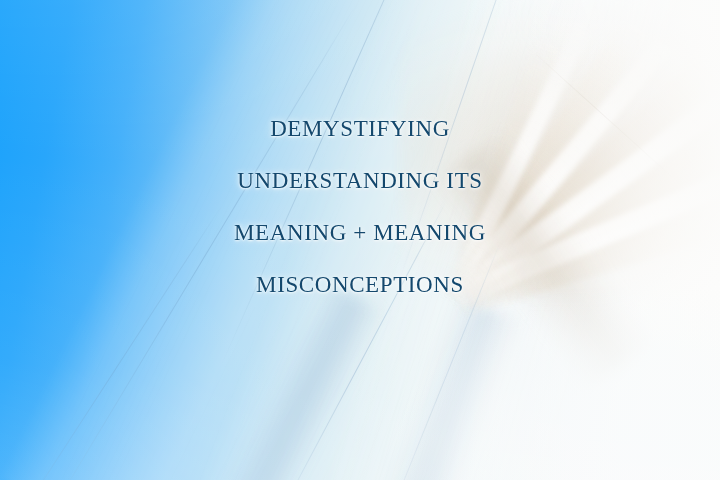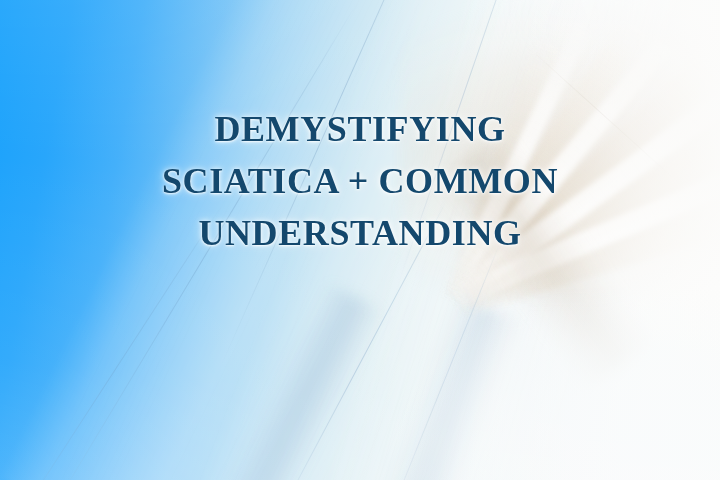--- a/index.html
+++ b/index.html
@@ -201,23 +201,23 @@
   
   .title-block {
     position: absolute;
     left: 0; right: 0;
     top: 103px;
     text-align: center;
     z-index: 30;
   }
   .title-line {
     display: block;
-    font-size: 36px;
+    font-size: 23px;
     line-height: 52px;
-    font-weight: bold;
+    font-weight: normal;
     letter-spacing: 0.6px;
     color: #14486d;
     white-space: nowrap;
     text-shadow:
       0 0 5px rgba(255,255,255,0.85),
       0 0 11px rgba(255,255,255,0.60),
       0 1px 2px rgba(255,255,255,0.80);
   }
 </style>
 </head>
@@ -256,17 +256,18 @@
   <div class="edge e5"></div>
   <div class="edge e6"></div>
   <div class="edge e7"></div>
 
   <div class="right-fade"></div>
   <div class="br-fade"></div>
   <div class="bg-vert"></div>
 
   <div class="title-block">
     <span class="title-line">DEMYSTIFYING</span>
-    <span class="title-line">SCIATICA + COMMON</span>
-    <span class="title-line">UNDERSTANDING</span>
+    <span class="title-line">UNDERSTANDING ITS</span>
+    <span class="title-line">MEANING + MEANING</span>
+    <span class="title-line">MISCONCEPTIONS</span>
   </div>
 
 </div>
 
 </body></html>

